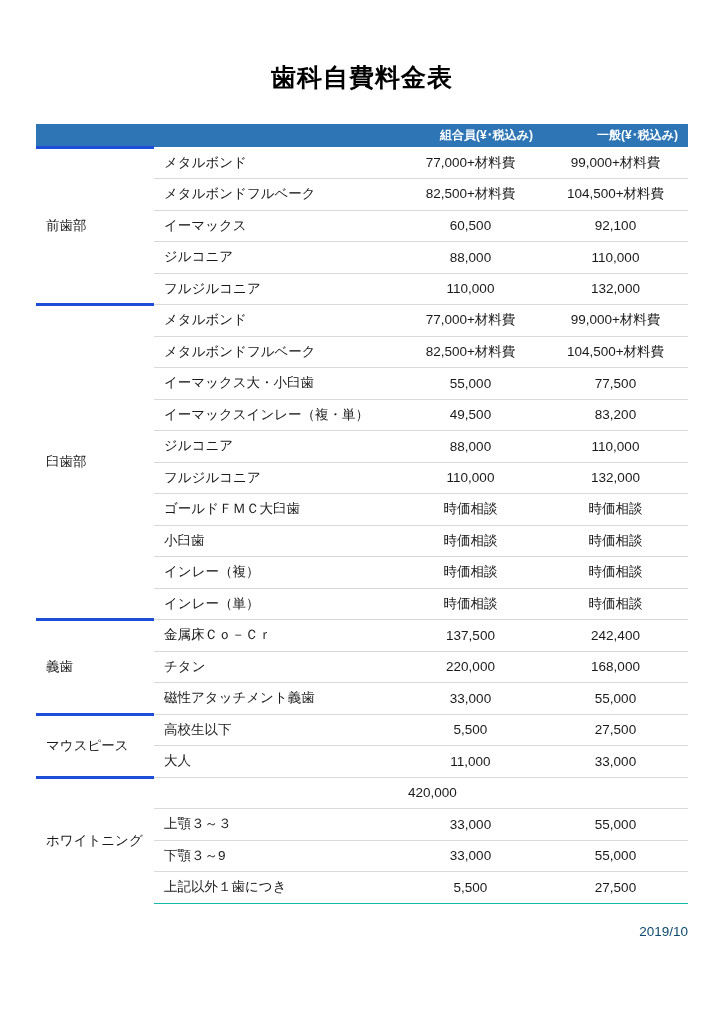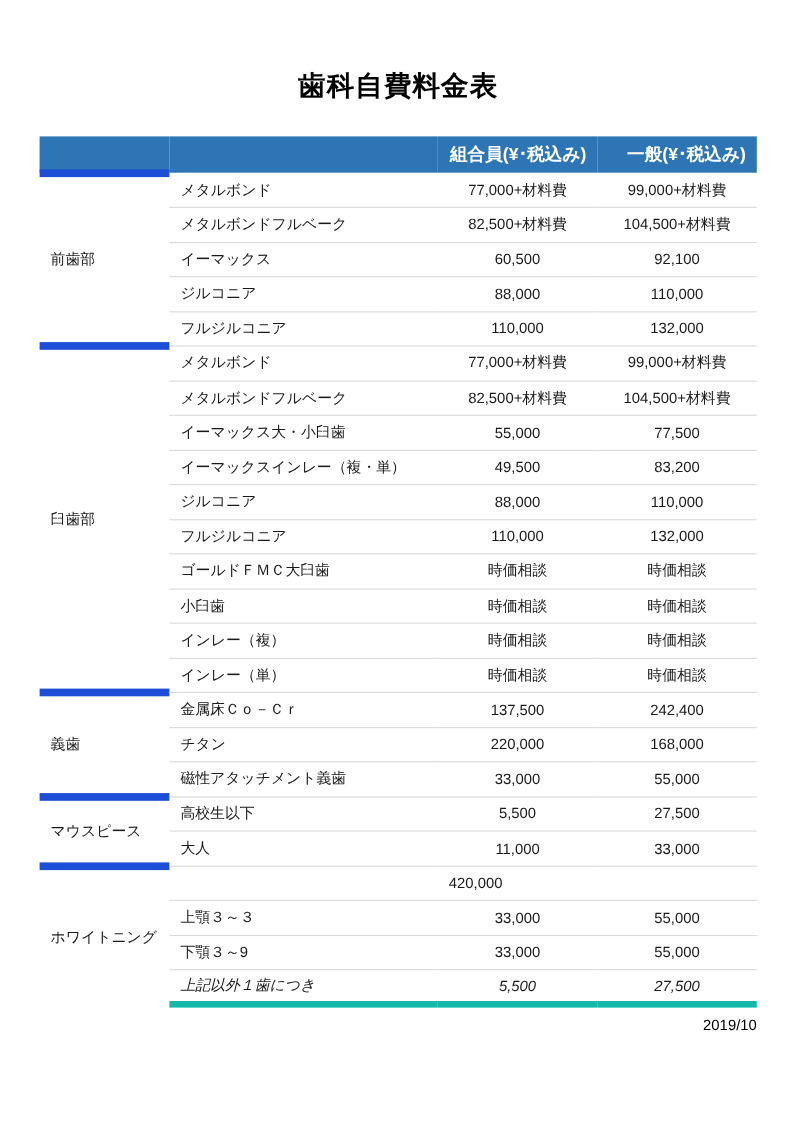--- a/index.html
+++ b/index.html
@@ -42,23 +42,23 @@
     font-size: 13.5px;
   }
   table.price col.c-cat { width: 118px; }
   table.price col.c-item { width: 244px; }
   table.price col.c-price1 { width: 145px; }
   table.price col.c-price2 { width: 145px; }
 
   thead th {
     background: #2e75b6;
     color: #ffffff;
-    font-size: 16px;
+    font-size: 12px;
     font-weight: bold;
-    height: 33px;
+    height: 23px;
     padding: 0 10px;
     border: none;
     vertical-align: middle;
   }
   thead th.blank { background: #2e75b6; }
   thead th.num { text-align: right; }
 
   tbody td {
     height: 31.5px;
     padding: 0 10px;
@@ -72,42 +72,41 @@
     border-bottom: none;
     font-size: 13.5px;
     letter-spacing: 0px;
   }
   tbody tr.group-start td.item,
   tbody tr.group-start td.p1,
   tbody tr.group-start td.p2 {
     border-top: none;
   }
   tbody tr.group-start td.cat {
-    border-top: 7px solid #1d4ed8;
+    border-top: 3px solid #1d4ed8;
   }
   tbody td.num {
     text-align: center;
   }
   tbody td.center {
     text-align: left;
   }
   tbody tr.last-row td {
-    border-bottom: 6px solid #14b8a6;
-    font-style: italic;
+    border-bottom: 1px solid #14b8a6;
   }
   .catcell-inner {
     display: block;
   }
   .footer-date {
     position: absolute;
     right: 36px;
     top: 924px;
     font-size: 13.5px;
     text-align: right;
-    color: #000000;
+    color: #0c4a6e;
   }
 </style>
 </head>
 <body>
 
 <div class="page">
 
   <h1 class="doc-title">歯科自費料金表</h1>
 
   <div class="table-wrap">

